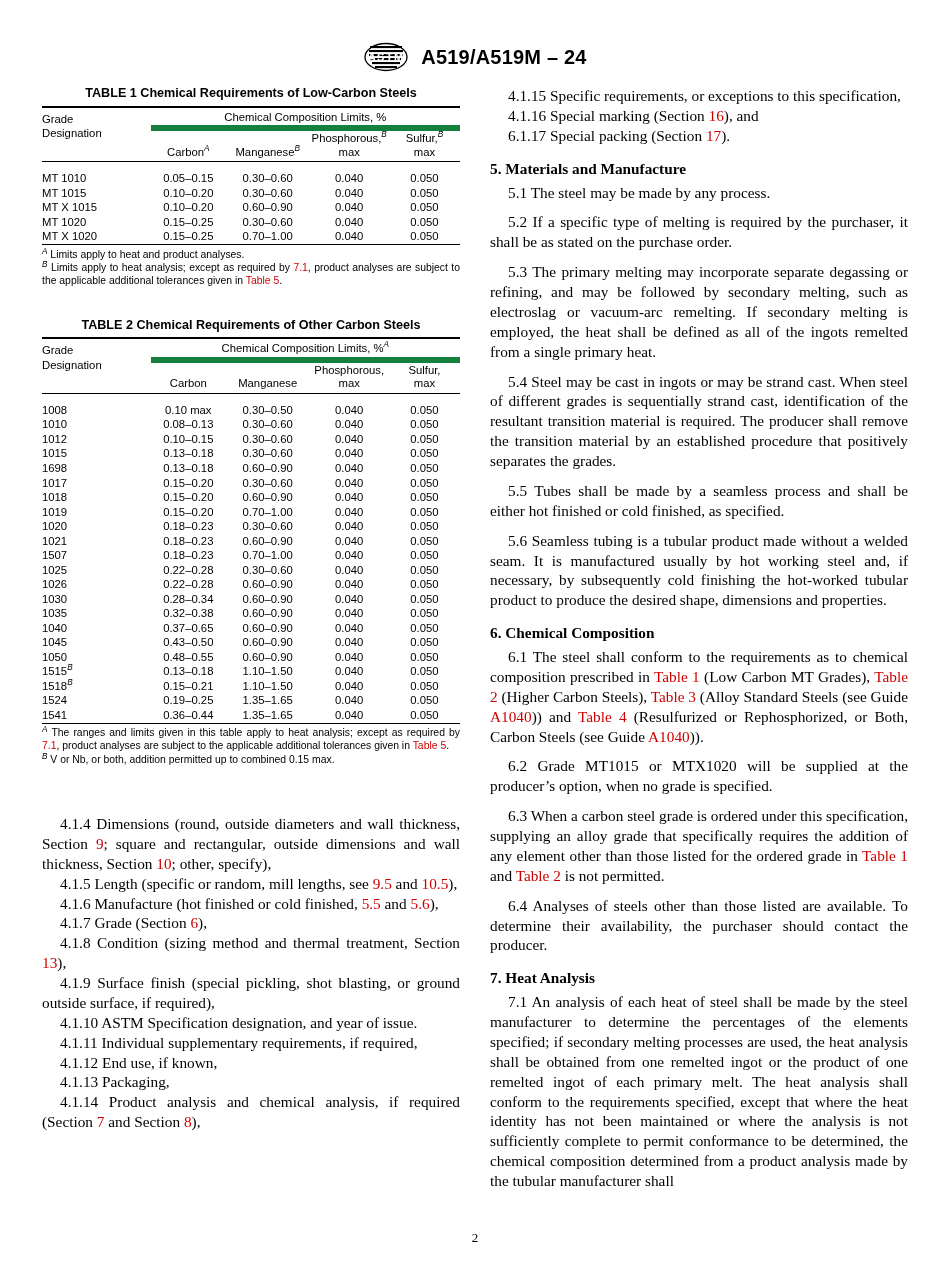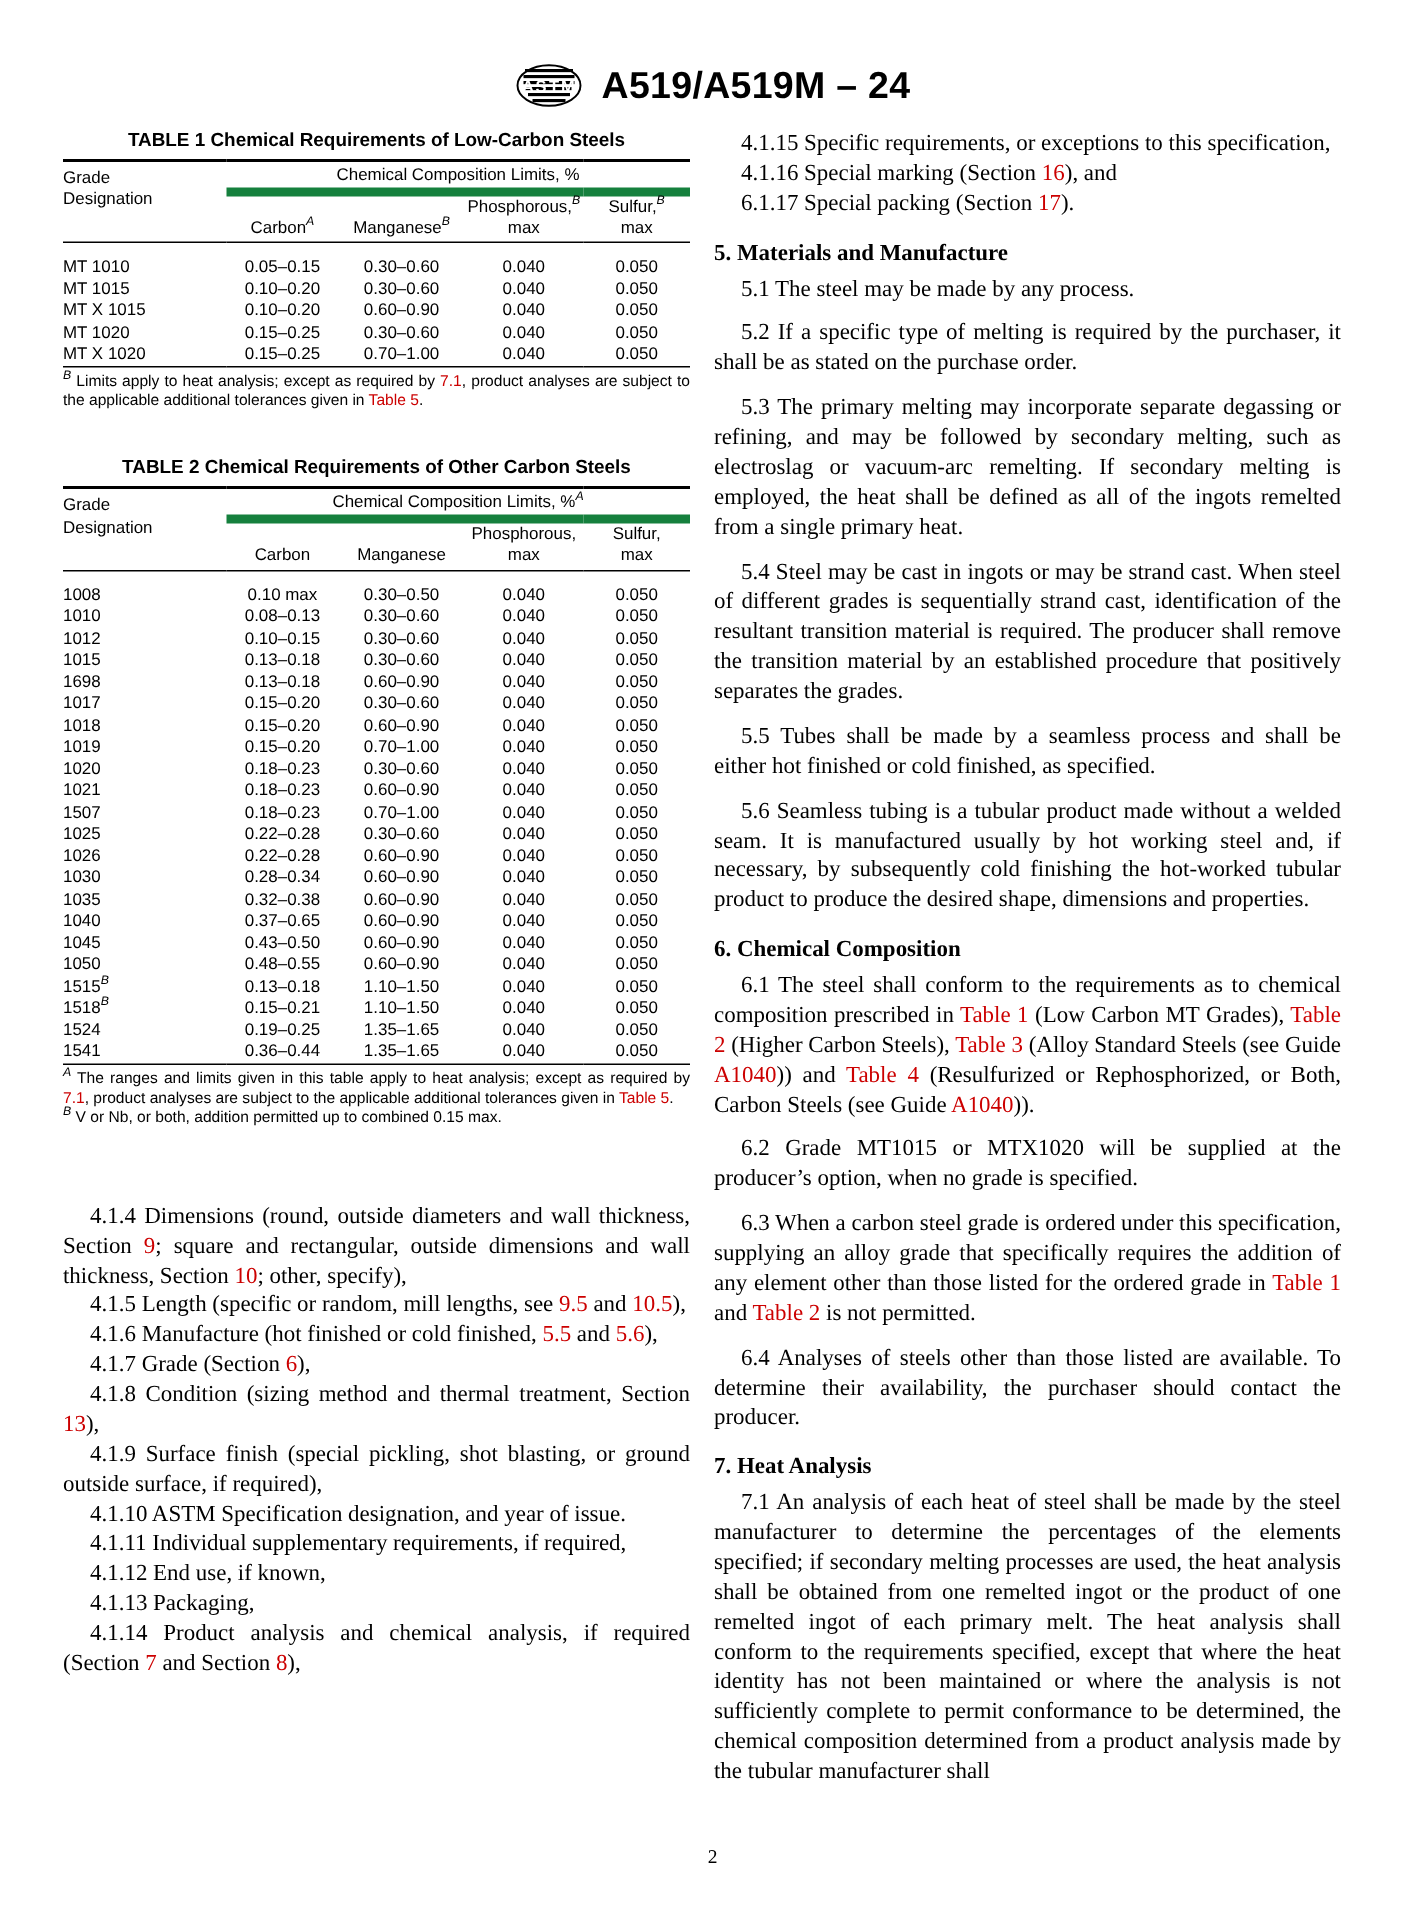--- a/index.html
+++ b/index.html
@@ -20,30 +20,30 @@
     align-items: center;
     justify-content: center;
     gap: 12px;
     padding-top: 40px;
     padding-bottom: 12px;
   }
   .astm-logo { flex: 0 0 auto; display: block; }
   .doc-title {
     font-family: "Liberation Sans", sans-serif;
     font-weight: bold;
-    font-size: 25px;
+    font-size: 20px;
     letter-spacing: 0.2px;
     white-space: nowrap;
   }
 
   
   .columns {
     display: flex;
     padding: 0 42px;
-    gap: 16px;
+    gap: 30px;
     align-items: flex-start;
   }
   .col { width: 418px; flex: 0 0 418px; }
 
   
   .table-block { margin-bottom: 4px; }
   .table-caption {
     font-family: "Liberation Sans", sans-serif;
     font-weight: bold;
     font-size: 12.6px;
@@ -240,20 +240,21 @@
               <td class="cell-num">0.050</td>
             </tr>
           </tbody>
         <tbody>
           <tr class="rule-bottom">
               <td colspan="5"></td>
             </tr>
         </tbody>
       </table>
       <div class="table-notes" id="t1-notes">
+          <p><sup class="fn">A</sup> <span>Limits apply to heat and product analyses.</span></p>
           <p><sup class="fn">B</sup> <span>Limits apply to heat analysis; except as required by </span><span class="xref">7.1</span><span>, product analyses are subject to the applicable additional tolerances given in </span><span class="xref">Table 5</span><span>.</span></p>
         </div>
     </div>
 
     <div style="height:26px"></div>
 
     <div class="table-block">
       <div class="table-caption">TABLE 2 Chemical Requirements of Other Carbon Steels</div>
       <table class="astm">
         <colgroup>

